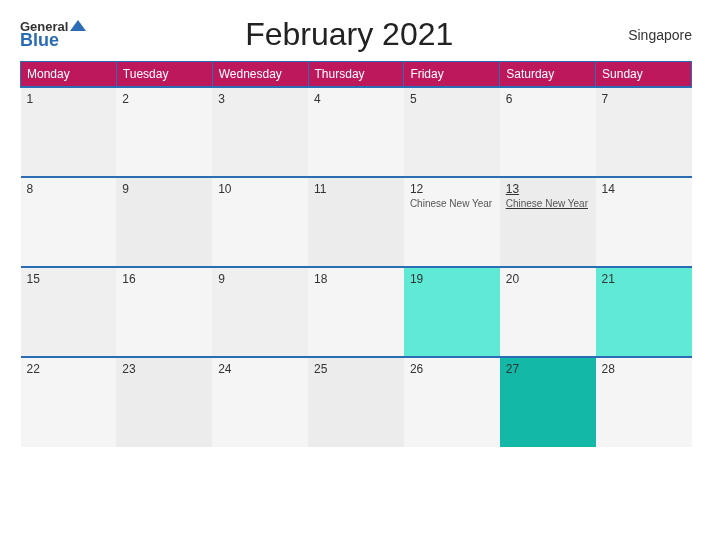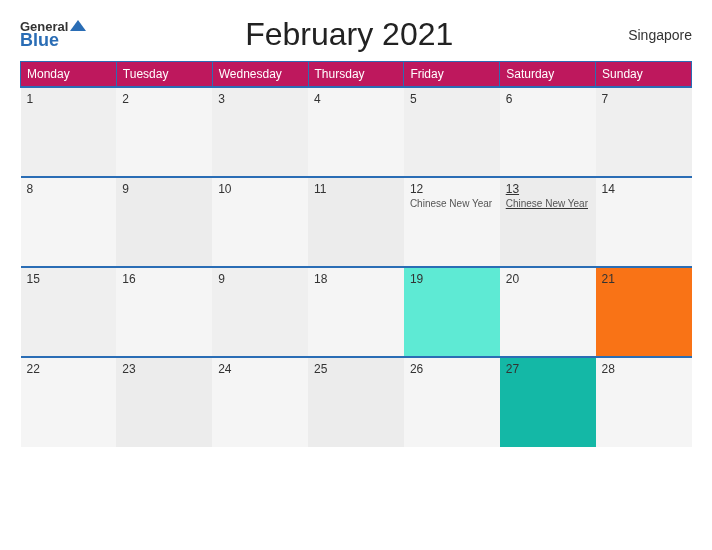--- a/index.html
+++ b/index.html
@@ -194,21 +194,21 @@
           </td>
           <td style="background: rgb(245, 245, 245);">
             <span class="day-number">18</span>
           </td>
           <td style="background: #5eead4;">
             <span class="day-number">19</span>
           </td>
           <td style="background: rgb(245, 245, 245);">
             <span class="day-number">20</span>
           </td>
-          <td style="background: #f97316;">
+          <td style="background: #5eead4;">
             <span class="day-number">21</span>
           </td>
         </tr>
         <tr>
           <td style="background: rgb(245, 245, 245);">
             <span class="day-number">22</span>
           </td>
           <td style="background: rgb(236, 236, 236);">
             <span class="day-number">23</span>
           </td>

